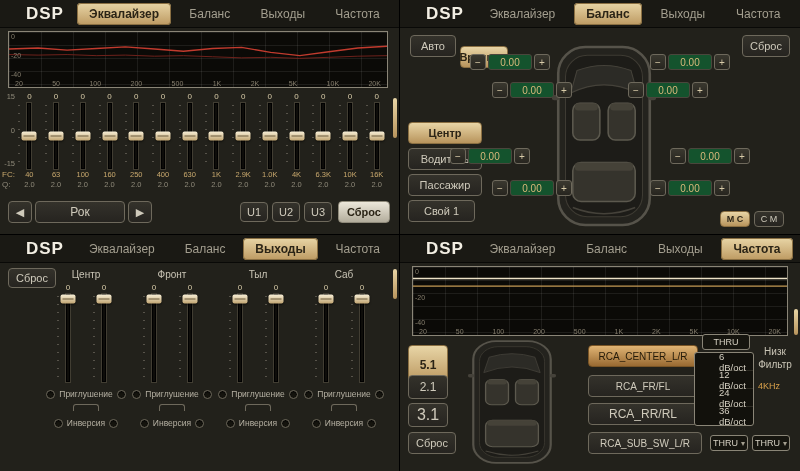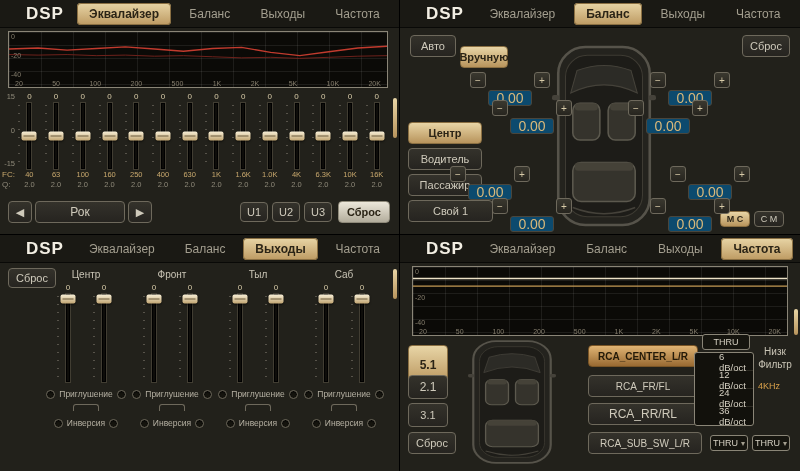--- a/index.html
+++ b/index.html
@@ -12,21 +12,21 @@
   .panel.bl{border-right:1px solid #000;}
 
   .phead{position:absolute;top:0;left:0;right:0;height:28px;background:#1a1914;border-bottom:1px solid #090907;display:flex;align-items:center;z-index:3;}
   .logo{font-weight:bold;font-size:17px;color:#f3efe4;padding:0 10px 0 26px;letter-spacing:1px;}
   .tabs{display:flex;flex:1;justify-content:space-around;align-items:center;padding-right:4px;}
   .tab{font-size:12px;color:#a39e8f;padding:4px 12px;border-radius:4px;cursor:pointer;white-space:nowrap;}
   .tab.active{background:linear-gradient(#e8d5a6,#bd9a62);color:#2b2416;font-weight:bold;box-shadow:0 0 0 1px #8a6f42 inset;}
 
   .btn{position:absolute;display:flex;align-items:center;justify-content:center;background:linear-gradient(#34322b,#262420);border:1px solid #6e695c;border-radius:4px;color:#cfcabb;font-size:11px;cursor:pointer;white-space:nowrap;}
   .btn.gold{background:linear-gradient(#e8d5a6,#b8945c);color:#2b2416;border-color:#8a6f42;font-weight:bold;}
-  .btn.amber{background:linear-gradient(#e0b474,#99六a32);background:linear-gradient(#e0b474,#996a32);color:#241a08;border-color:#7a5526;font-weight:bold;}
+  .btn.amber{background:linear-gradient(#e0b474,#99六a32);background:linear-gradient(#e0b474,#996a32);color:#241a08;border-color:#7a5526;font-weight:normal;}
   .btn.light{background:linear-gradient(#ece7da,#b3ad9c);color:#2b2416;border-color:#8f8a7a;font-weight:bold;}
 
   .graph{position:absolute;background:#0b0a07;border:1px solid #8a8577;}
   .grid-bg{position:absolute;inset:0;background-image:
     repeating-linear-gradient(to right, rgba(255,255,255,.08) 0 1px, transparent 1px 32px),
     repeating-linear-gradient(to bottom, rgba(255,255,255,.08) 0 1px, transparent 1px 13px);}
   .graph svg{position:absolute;inset:0;width:100%;height:100%;}
   .gylabels{position:absolute;left:2px;top:1px;bottom:9px;display:flex;flex-direction:column;justify-content:space-between;font-size:7px;color:#867f6e;z-index:2;}
   .gxlabels{position:absolute;left:6px;right:6px;bottom:0;display:flex;justify-content:space-between;font-size:7px;color:#867f6e;z-index:2;}
 
@@ -48,21 +48,21 @@
   .eq-row span{flex:1;text-align:center;font-size:7.5px;}
   .eq-row.fc span{color:#c9a96e;}
   .eq-row.q span{color:#8f8a7a;}
 
   .pill{position:absolute;width:4px;border-radius:2px;background:linear-gradient(#e8d5a6,#b8945c);}
 
   .car{position:absolute;}
 
   .stepper{position:absolute;display:flex;align-items:center;gap:2px;z-index:2;}
   .st-btn{width:16px;height:16px;background:linear-gradient(#3a382f,#27251f);border:1px solid #6e695c;border-radius:3px;color:#d8cba8;font-size:10px;display:flex;align-items:center;justify-content:center;cursor:pointer;}
-  .st-val{width:44px;height:16px;background:#0c4a6e;border:1px solid #4a463c;border-radius:3px;color:#d8b87a;font-size:14px;display:flex;align-items:center;justify-content:center;margin-top:36px;}
+  .st-val{width:44px;height:16px;background:#14532d;border:1px solid #4a463c;border-radius:3px;color:#d8b87a;font-size:10px;display:flex;align-items:center;justify-content:center;}
 
   .out-group{position:absolute;top:32px;width:84px;display:flex;flex-direction:column;align-items:center;}
   .g-name{font-size:10px;color:#c9c4b5;height:16px;line-height:16px;}
   .g-sliders{display:flex;gap:22px;}
   .oband{display:flex;flex-direction:column;align-items:center;}
   .oband .bval{font-size:8px;color:#d8cba8;height:10px;line-height:10px;}
   .oband .vslider{height:88px;margin-top:1px;}
   .t-row{display:flex;align-items:center;gap:4px;margin-top:7px;font-size:8.5px;color:#b5b0a2;white-space:nowrap;}
   .dot{width:9px;height:9px;border-radius:50%;background:#15140e;border:1px solid #6e695c;box-shadow:inset 0 1px 2px #000;cursor:pointer;}
   .link{width:26px;height:7px;border:1px solid #6e695c;border-bottom:none;border-radius:3px 3px 0 0;margin-top:5px;cursor:pointer;}
@@ -245,21 +245,21 @@
     <div class="rowlab fc" style="left:2px;top:170px">FC:</div>
     <div class="eq-row fc" style="top:170px">
       <span>40</span>
         <span>63</span>
         <span>100</span>
         <span>160</span>
         <span>250</span>
         <span>400</span>
         <span>630</span>
         <span>1K</span>
-        <span>1.6K</span>
+        <span>2.9K</span>
         <span>1.0K</span>
         <span>4K</span>
         <span>6.3K</span>
         <span>10K</span>
         <span>16K</span>
     </div>
     <div class="rowlab q" style="left:2px;top:180px">Q:</div>
     <div class="eq-row q" style="top:180px">
       <span>2.0</span>
         <span>2.0</span>
@@ -302,21 +302,21 @@
       </nav>
     </header>
 
     <button class="btn" style="left:10px;top:35px;width:46px;height:22px">Авто</button>
     <button class="btn gold" style="left:60px;top:46px;width:48px;height:22px">Вручную</button>
     <button class="btn" style="left:342px;top:35px;width:48px;height:22px">Сброс</button>
 
     <button class="btn gold" style="left:8px;top:122px;width:74px;height:22px">Центр</button>
     <button class="btn" style="left:8px;top:148px;width:74px;height:22px">Водитель</button>
     <button class="btn" style="left:8px;top:174px;width:74px;height:22px">Пассажир</button>
-    <button class="btn" style="left:8px;top:200px;width:85px;height:22px">Свой 1</button>
+    <button class="btn" style="left:8px;top:200px;width:67px;height:22px">Свой 1</button>
 
     <svg class="car" style="left:152px;top:44px;width:104px;height:184px" viewBox="0 0 100 180" preserveAspectRatio="none">
         <use href="#car"></use>
       </svg>
 
     <div class="stepper" style="left:70px;top:54px">
       <button class="st-btn">
           <span>−</span>
         </button>
       <div class="st-val">0.00</div>
@@ -563,21 +563,21 @@
           <span>1K</span>
           <span>2K</span>
           <span>5K</span>
           <span>10K</span>
           <span>20K</span>
       </div>
     </div>
 
     <button class="btn gold" style="left:8px;top:110px;width:40px;height:40px;font-size:12px">5.1</button>
     <button class="btn" style="left:8px;top:140px;width:40px;height:24px;font-size:12px">2.1</button>
-    <button class="btn" style="left:8px;top:168px;width:40px;height:24px;font-size:11px">3.1</button>
+    <button class="btn" style="left:8px;top:168px;width:40px;height:24px;font-size:16px">3.1</button>
     <button class="btn" style="left:8px;top:197px;width:48px;height:22px">Сброс</button>
 
     <svg class="car" style="left:68px;top:104px;width:88px;height:126px" viewBox="0 0 100 180" preserveAspectRatio="none">
         <use href="#car"></use>
       </svg>
 
     <button class="btn amber" style="left:188px;top:110px;width:110px;height:22px;font-size:10px">RCA_CENTER_L/R</button>
     <button class="btn" style="left:188px;top:140px;width:110px;height:22px;font-size:10px">RCA_FR/FL</button>
     <button class="btn" style="left:188px;top:168px;width:110px;height:22px;font-size:12px">RCA_RR/RL</button>
     <button class="btn" style="left:188px;top:197px;width:114px;height:22px;font-size:10px">RCA_SUB_SW_L/R</button>

